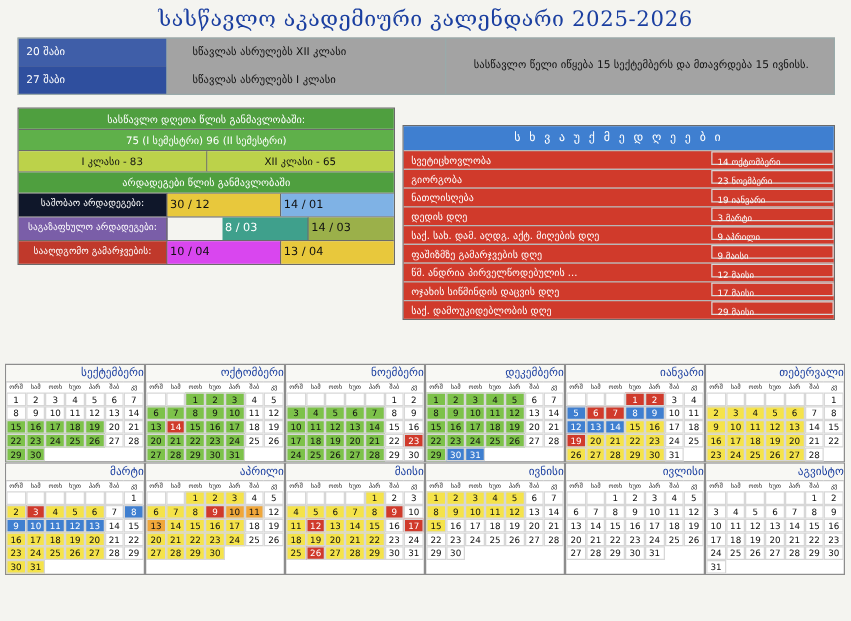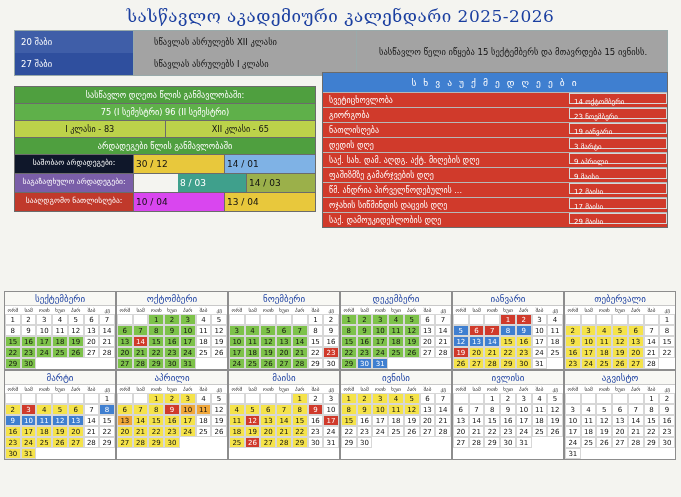--- a/index.html
+++ b/index.html
@@ -40,31 +40,31 @@
   .bg-blue{background:#0f172a;color:#fff;}
   .bg-purple{background:#7a5ea8;color:#fff;}
   .bg-red{background:#c0392b;color:#fff;}
   .bg-yellow{background:#e8c83c;}
   .bg-teal{background:#3fa08c;color:#fff;margin-left:44px;}
   .bg-ltblue{background:#7fb2e5;}
   .bg-orange{background:#d946ef;}
   .bg-olive{background:#9bb04a;}
 
   
-  .righttab{position:absolute;left:322px;top:72px;width:344px;border:1px solid #6b6b6b;font-size:8px;background:#fff;}
+  .righttab{position:absolute;left:322px;top:100px;width:344px;border:1px solid #6b6b6b;font-size:8px;background:#fff;}
   .righttab .hdr{background:#3f7fd0;color:#fff;text-align:center;padding:4px;font-size:9.5px;letter-spacing:2px;}
   .righttab .r{display:flex;border-top:1px solid #b7b7b7;}
   .righttab .r .n{flex:1;padding:2.5px 6px;}
   .righttab .r .d{width:98px;padding:2.5px 4px;text-align:left;}
 
   
   .months{position:absolute;left:4px;top:291px;width:673px;}
   .mrow{display:flex;}
   .month{width:112px;border:1px solid #8d8d8d;box-sizing:border-box;background:#fff;}
-  .mname{text-align:center;font-size:9px;color:#1b3fa0;padding:2px 0 1px;background:#f8f8f4;}
+  .mname{text-align:right;font-size:9px;color:#1b3fa0;padding:2px 0 1px;background:#f8f8f4;}
   .wd{display:flex;}
   .wd span{flex:1;text-align:center;font-size:5.2px;color:#222;padding:1px 0;border-top:1px solid #c9c9c9;}
   .days{display:flex;flex-wrap:wrap;}
   .d{width:14.285%;box-sizing:border-box;text-align:center;font-size:7px;line-height:11px;height:11px;border:.5px solid #d7d7d7;}
   .blank{background:#fff;}
   .g{background:#7dc24a;}
   .y{background:#f5e34a;}
   .b{background:#3f7fd0;color:#fff;}
   .r{background:#d03a2b;color:#fff;}
   .o{background:#f0a73a;}
@@ -108,21 +108,21 @@
       <div class="c-lbl bg-blue">საშობაო არდადეგები:</div>
       <div class="c-val bg-yellow">30 / 12</div>
       <div class="c-val bg-ltblue">14 / 01</div>
     </div>
     <div class="row">
       <div class="c-lbl bg-purple">საგაზაფხულო არდადეგები:</div>
       <div class="c-val bg-teal">8 / 03</div>
       <div class="c-val bg-olive">14 / 03</div>
     </div>
     <div class="row">
-      <div class="c-lbl bg-red">სააღდგომო ნათლისღება:</div>
+      <div class="c-lbl bg-red">სააღდგომო გამარჯვების:</div>
       <div class="c-val bg-orange">10 / 04</div>
       <div class="c-val bg-yellow">13 / 04</div>
     </div>
   </div>
 
   <div class="righttab">
     <div class="hdr">ს ხ ვ ა   უ ქ მ ე   დ ღ ე ე ბ ი</div>
     <div id="holiday-rows">
         <div class="r">
           <div class="n">სვეტიცხოვლობა</div>

